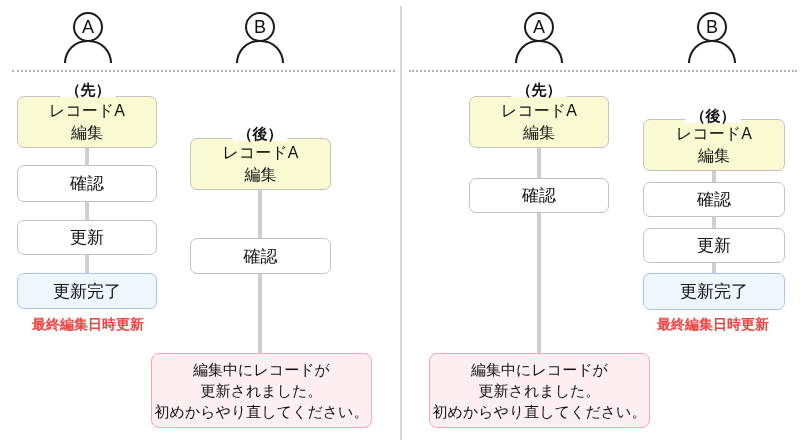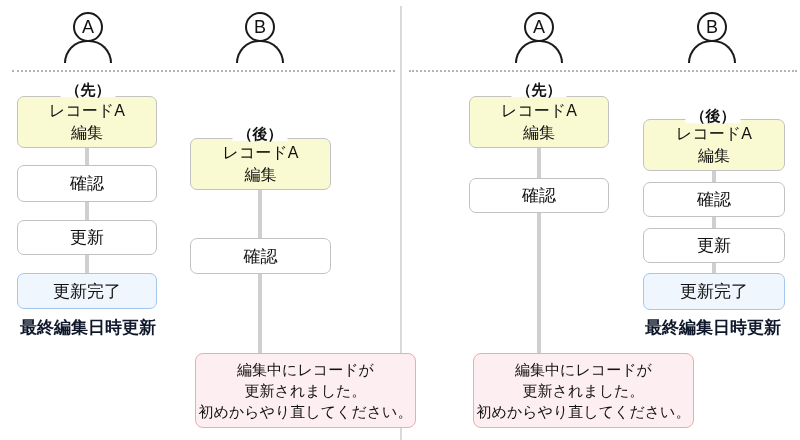--- a/index.html
+++ b/index.html
@@ -20,27 +20,27 @@
   .divider{position:absolute;left:400px;top:6px;width:2px;height:434px;background:#d9d9d9;}
   
   .conn{position:absolute;width:4px;background:#cfcfcf;z-index:1;}
   
   .box{position:absolute;box-sizing:border-box;z-index:2;background:#fff;border:1.5px solid #c2c2c2;
     border-radius:7px;display:flex;align-items:center;justify-content:center;text-align:center;
     font-weight:normal;font-size:17px;color:#111;}
   .box.record{background:#fafad2;font-size:16px;line-height:22px;white-space:pre-line;}
   .box.done{background:#eff6fe;border-color:#a3c7ef;}
   .box.error{background:#fdeef1;border-color:#f3a8b1;border-radius:8px;
-    font-size:15px;line-height:21px;white-space:pre-line;margin-left:44px;}
+    font-size:15px;line-height:21px;white-space:pre-line;}
   
   .order{position:absolute;transform:translateX(-50%);z-index:3;background:#fff;padding:0 5px;
     font-size:15px;line-height:14px;font-weight:bold;white-space:nowrap;}
   
-  .footer{position:absolute;transform:translateX(-50%);top:316px;font-size:17px;font-weight:bold;
-    color:#0f172a;white-space:nowrap;z-index:2;}
+  .footer{position:absolute;transform:translateX(-50%);top:316px;font-size:14px;font-weight:bold;
+    color:#ef4444;white-space:nowrap;z-index:2;}
 </style>
 </head>
 <body>
 
 <div id="stage">
 
   <section>
 
     <div class="person" style="left:64px">
       <div class="person-body"></div>

